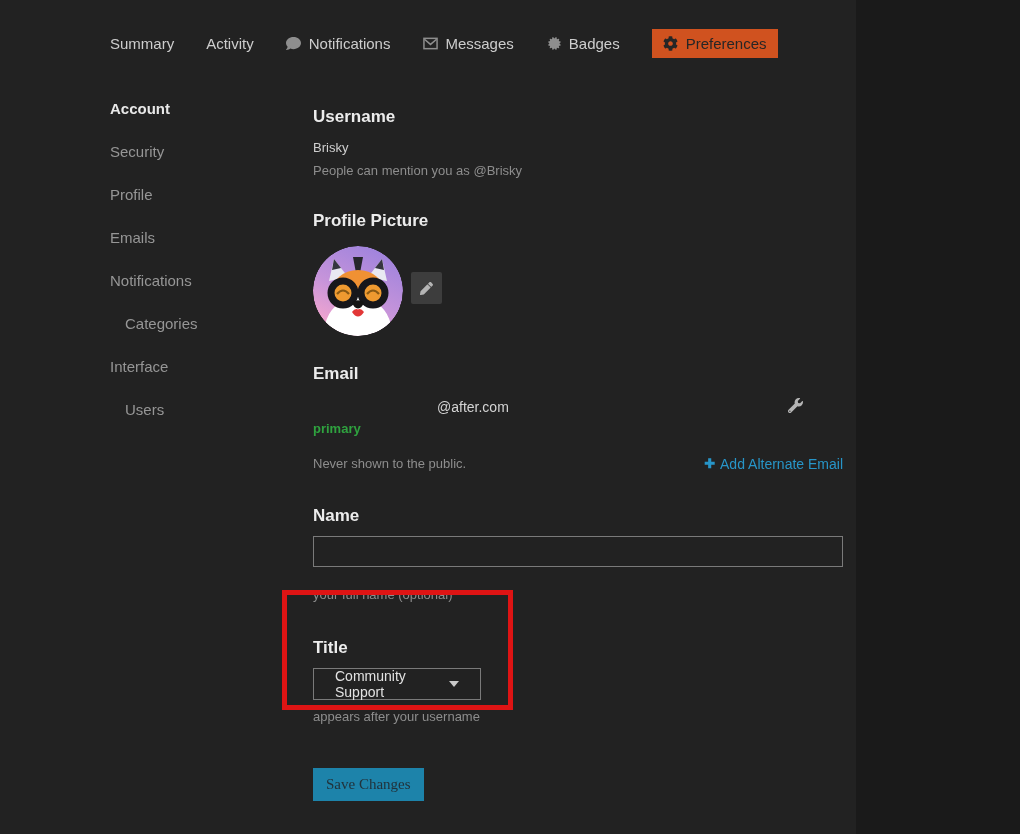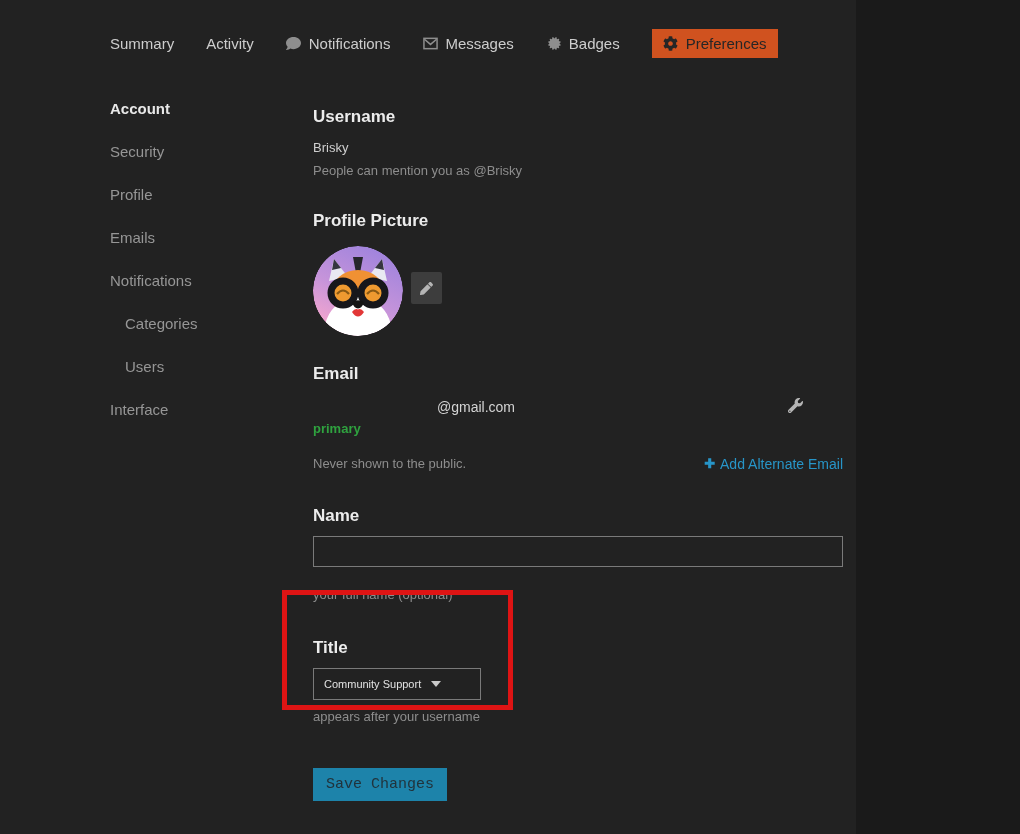--- a/index.html
+++ b/index.html
@@ -121,45 +121,45 @@
   .sec-name .muted { margin-top: 19px; }
 
   .sec-title { margin-top: 34px; }
   .title-select {
     margin-top: 9px;
     width: 168px;
     height: 32px;
     border: 1px solid #7a7a7a;
     background: transparent;
     color: #e2e2e2;
-    font-size: 11px;
+    font-size: 14px;
     display: flex;
     align-items: center;
-    padding: 0 10px;
+    padding: 0 21px;
     cursor: pointer;
     justify-content: flex-start;
   }
   .caret-down {
     width: 0; height: 0;
     border-left: 5px solid transparent;
     border-right: 5px solid transparent;
     border-top: 6px solid #c9c9c9;
     margin-left: 10px;
   }
   .sec-title .muted { margin-top: 8px; }
 
   .save-btn {
     margin-top: 43px;
     height: 33px;
     padding: 0 13px;
     background: #1d83aa;
     color: #21333c;
     border: none;
     font-size: 15px;
-    font-family: Liberation Mono, monospace;
+    font-family: Liberation Serif, serif;
     cursor: pointer;
   }
 
   
   .annotation-box {
     position: absolute;
     left: 282px;
     top: 590px;
     width: 231px;
     height: 120px;
@@ -214,22 +214,22 @@
     </a>
   </nav>
 
   <div class="pref-sidebar">
     <div class="side-item active">Account</div>
     <div class="side-item">Security</div>
     <div class="side-item">Profile</div>
     <div class="side-item">Emails</div>
     <div class="side-item">Notifications</div>
     <div class="side-item indent">Categories</div>
+    <div class="side-item">Interface</div>
     <div class="side-item indent">Users</div>
-    <div class="side-item">Interface</div>
   </div>
 
   <div class="main-col">
 
     <section class="sec-username">
       <h2 class="sec-heading">Username</h2>
       <div class="value-text">Brisky</div>
       <div class="muted">People can mention you as @Brisky</div>
     </section>
 
@@ -274,21 +274,21 @@
                 <path d="M497.9 142.1l-46.1 46.1c-4.7 4.7-12.3 4.7-17 0l-111-111c-4.7-4.7-4.7-12.3 0-17l46.1-46.1c18.7-18.7 49.1-18.7 67.9 0l60.1 60.1c18.8 18.7 18.8 49.1 0 67.9zM284.2 99.8L21.6 362.4.4 483.9c-2.9 16.4 11.4 30.6 27.8 27.8l121.5-21.3 262.6-262.6c4.7-4.7 4.7-12.3 0-17l-111-111c-4.8-4.7-12.4-4.7-17.1 0z"></path>
               </svg>
           </span>
         </button>
       </div>
     </section>
 
     <section class="sec-email">
       <h2 class="sec-heading">Email</h2>
       <div class="email-row">
-        <span class="email-value">@gmail.com</span>
+        <span class="email-value">@after.com</span>
         <button class="email-wrench">
           <span style="display:inline-flex;">
             <svg viewBox="0 0 512 512" width="15" height="15" fill="#b5b5b5">
                 <path d="M507.7 109.1c-2.2-9-13.5-12.1-20.1-5.5l-74.4 74.4-67.9-11.3-11.3-67.9 74.4-74.4c6.6-6.6 3.4-17.9-5.7-20.2C355.3-7.5 303.2 5.1 266.1 42.2c-39.6 39.6-50.5 97.1-34 147.2L18.7 402.8c-25 25-25 65.5 0 90.5s65.5 25 90.5 0l213.2-213.2c50.1 16.7 107.5 5.7 147.4-34.2 37.1-37.1 49.7-89.3 37.9-136.8zM64 472c-13.3 0-24-10.7-24-24s10.7-24 24-24 24 10.7 24 24-10.7 24-24 24z"></path>
               </svg>
           </span>
         </button>
       </div>
       <div class="email-badge">primary</div>
       <div class="email-foot">

